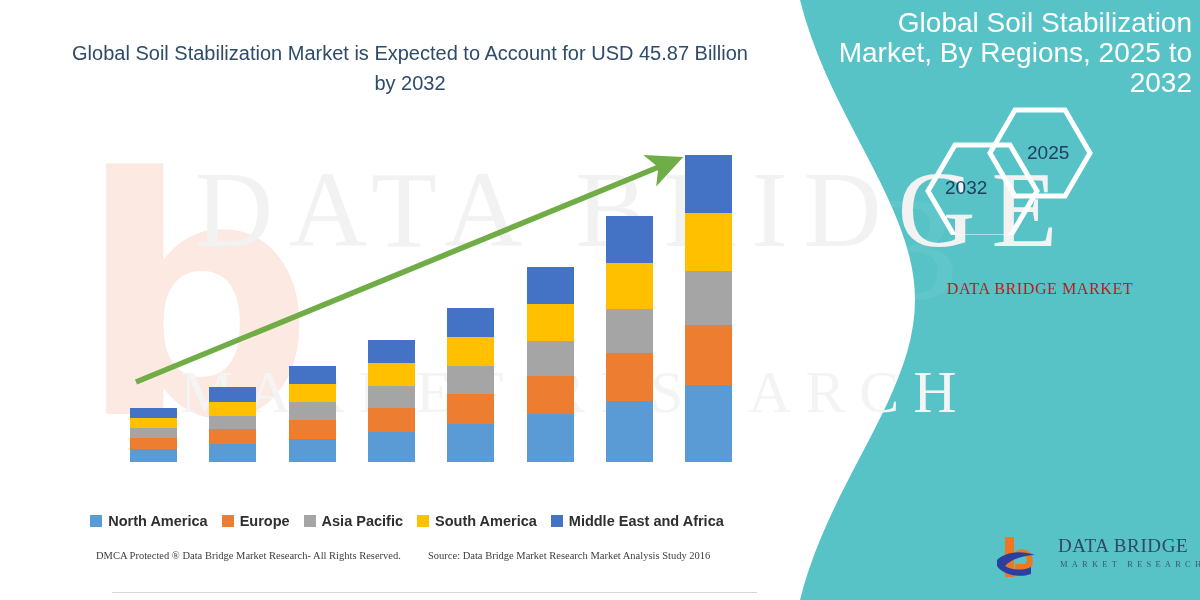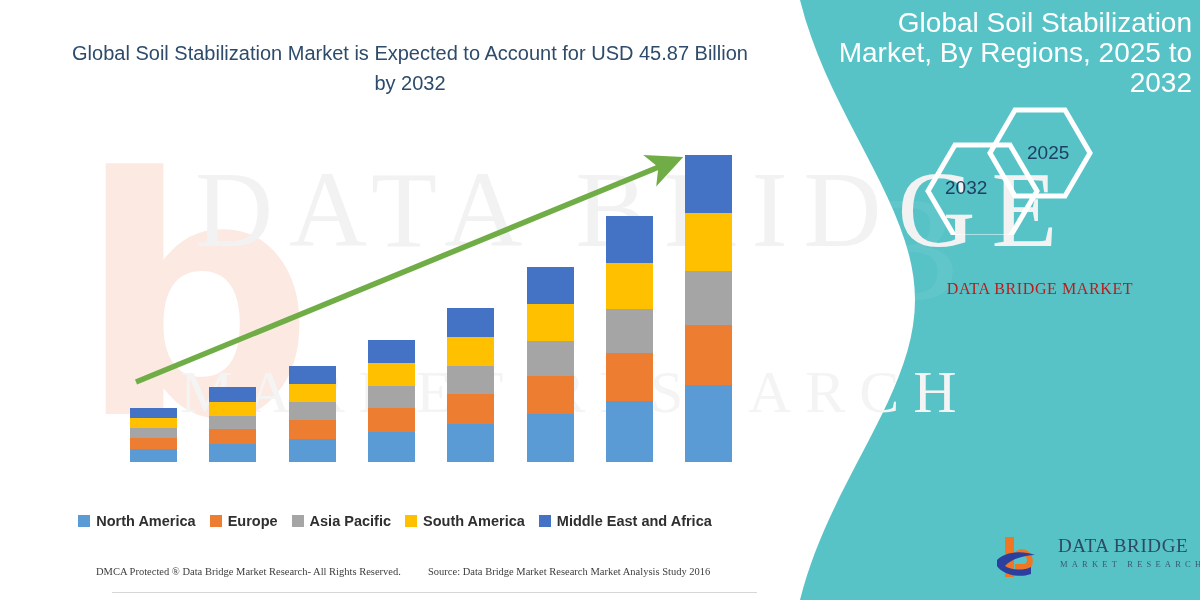--- a/index.html
+++ b/index.html
@@ -49,32 +49,32 @@
   .axis-line{
     position:absolute;left:112px;top:462px;width:645px;height:1px;
     background:#d6d6d6;
   }
 
   
   .arrow{position:absolute;left:0;top:0;width:790px;height:480px;pointer-events:none;}
 
   
   .legend{
-    position:absolute;left:0;top:513px;width:790px;
+    position:absolute;left:12px;top:513px;width:790px;
     display:flex;align-items:center;justify-content:center;gap:14px;
   }
   .legend-item{display:flex;align-items:center;gap:6px;}
   .legend-swatch{width:12px;height:12px;display:block;}
   .legend-label{
     font-size:14.5px;font-weight:700;color:#2f2f2f;white-space:nowrap;
     font-family:"Liberation Sans",sans-serif;
   }
 
   
-  .footer{position:absolute;left:0;top:566px;width:800px;height:22px;}
+  .footer{position:absolute;left:0;top:550px;width:800px;height:22px;}
   .footer-left{
     position:absolute;left:96px;top:0;
     font-size:10.5px;color:#3d3d3d;white-space:nowrap;
     font-family:"Liberation Serif",serif;
   }
   .footer-right{
     position:absolute;left:428px;top:0;
     font-size:10.5px;color:#3d3d3d;white-space:nowrap;
     font-family:"Liberation Serif",serif;
   }

